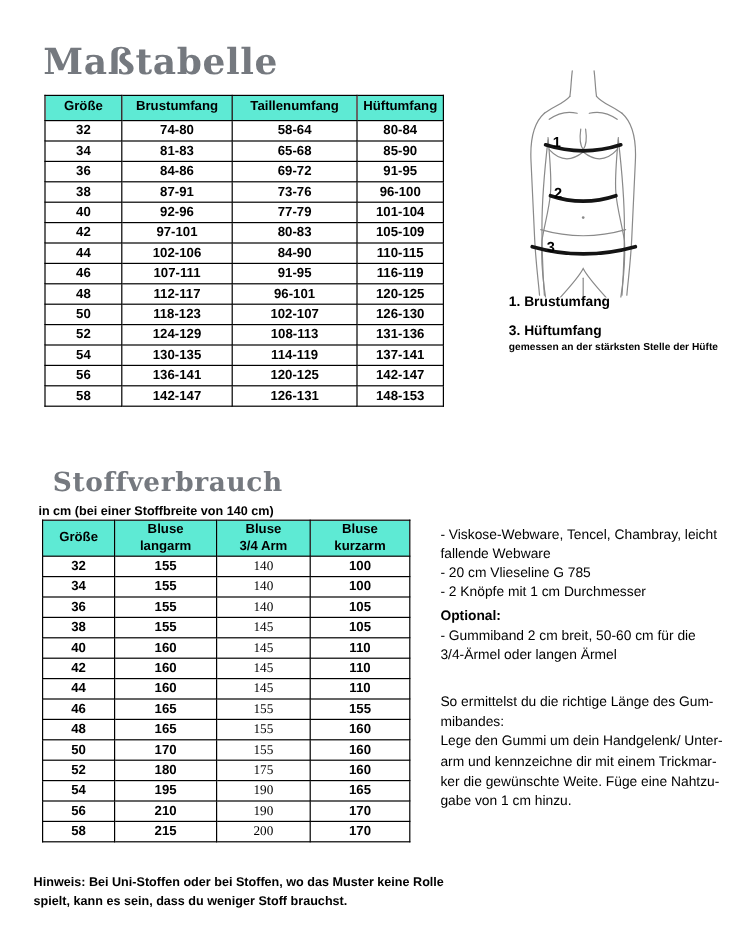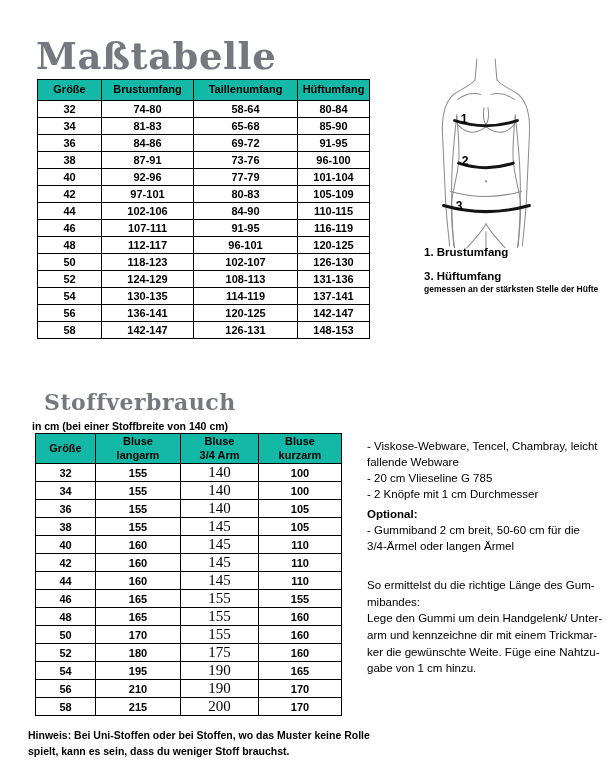--- a/index.html
+++ b/index.html
@@ -7,39 +7,39 @@
     width:614px;height:784px;background:#ffffff;
     font-family:"Liberation Sans",sans-serif;color:#000;
     -webkit-font-smoothing:antialiased;
   }
   .page{position:relative;width:614px;height:784px;background:#fff;overflow:hidden;}
 
   .heading{
     font-family:"DejaVu Serif",serif;font-weight:bold;color:#75797f;
     letter-spacing:.5px;line-height:1;
   }
-  #title-mass{position:absolute;left:36px;top:38px;font-size:37px;}
+  #title-mass{position:absolute;left:36px;top:38px;font-size:30px;}
   #title-stoff{position:absolute;left:44px;top:391px;font-size:22px;}
   #title-material{position:absolute;left:367px;top:391px;font-size:26px;}
 
   table{border-collapse:collapse;table-layout:fixed;}
   th,td{border:1px solid #000;text-align:center;overflow:hidden;padding:0;}
-  th{background:#14b8a6;font-size:11px;font-weight:bold;white-space:pre-line;line-height:1.25;}
+  th{background:#5eead4;font-size:11px;font-weight:bold;white-space:pre-line;line-height:1.25;}
   td{font-size:11px;font-weight:bold;}
 
   #mass-table{position:absolute;left:37px;top:79px;width:332px;}
   #mass-table th{height:20px;}
   #mass-table td{height:16px;}
 
   #stoff-sub{position:absolute;left:32px;top:420px;font-size:10.5px;font-weight:bold;}
   #stoff-table{position:absolute;left:35px;top:433px;width:306px;}
   #stoff-table th{height:29px;}
   #stoff-table td{height:16px;}
   #stoff-table td:nth-child(3){
-    font-family:"Liberation Serif",serif;font-weight:normal;font-size:15px;
+    font-family:"Liberation Serif",serif;font-weight:normal;font-size:11px;
   }
 
   #diagram{position:absolute;left:436px;top:58px;}
 
   #legend{position:absolute;left:424px;top:246px;width:190px;}
   .legend-item{margin-bottom:10px;}
   .legend-title{font-size:11.5px;font-weight:bold;line-height:1.2;}
   .legend-desc{font-size:8.5px;font-weight:bold;line-height:1.25;}
 
   #intro-note{position:absolute;left:28px;top:343px;width:582px;

